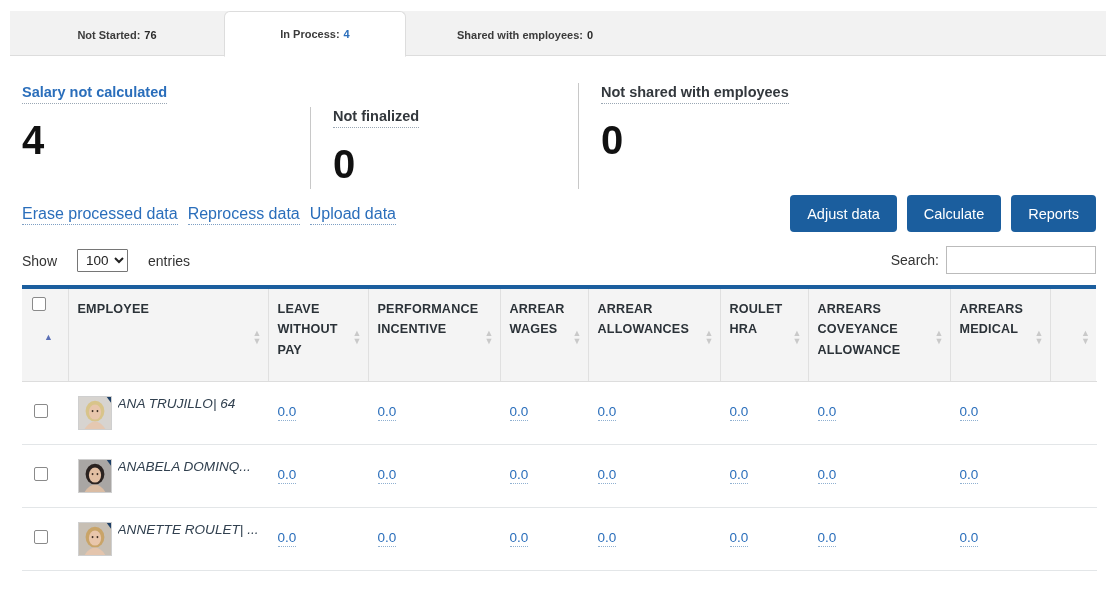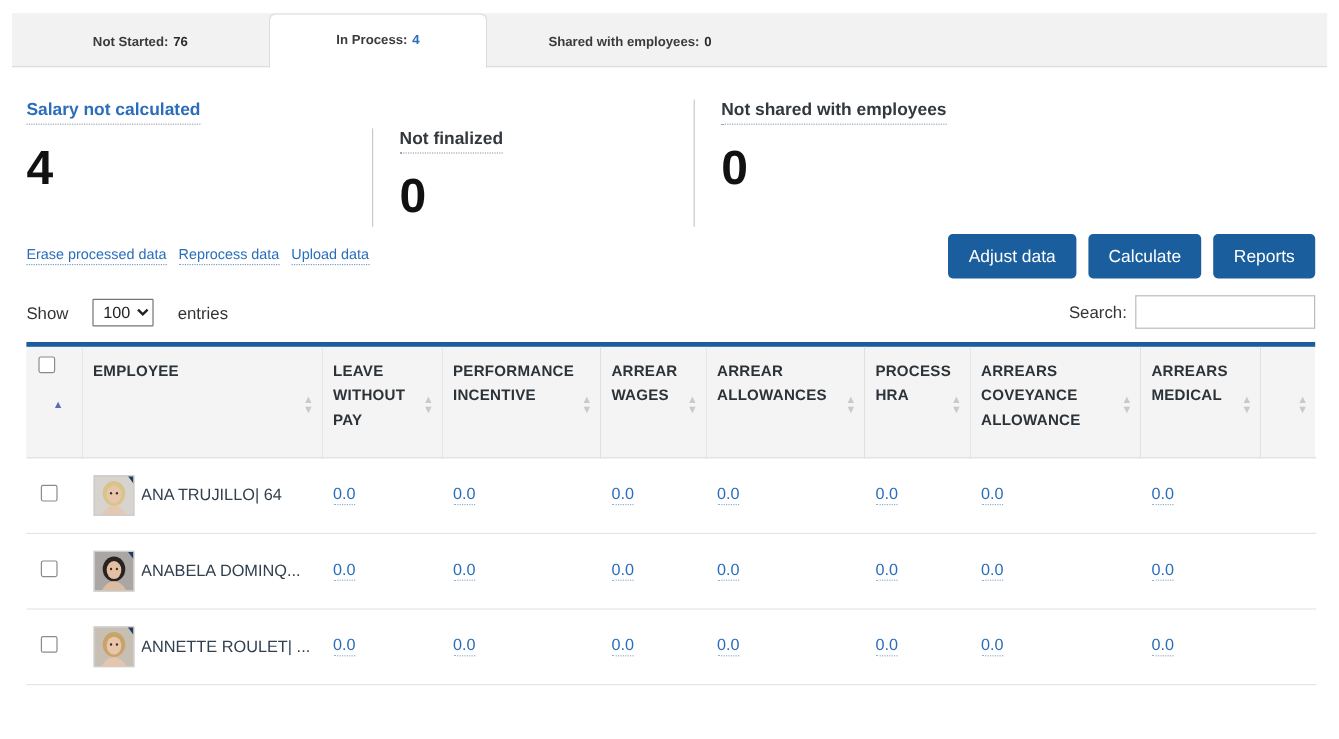--- a/index.html
+++ b/index.html
@@ -64,21 +64,21 @@
   .stat-label.dark { color: #33383d; }
   .stat-value { font-size: 40px; font-weight: 700; color: #111; margin-top: 16px; line-height: 1; }
   .stat.s1 { width: 288px; }
   .stat.s2 { width: 268px; margin-top: 24px; }
   .stat.s3 { width: 400px; }
 
   
   .toolbar { position: relative; height: 46px; margin-top: 6px; }
   .links { position: absolute; left: 22px; top: 10px; display: flex; gap: 10px; }
   .link {
-    font-size: 12px; color: #2a6ebb; cursor: pointer;
+    font-size: 16px; color: #2a6ebb; cursor: pointer;
     border-bottom: 1px dotted #7d9fc4; padding-bottom: 1px;
   }
   .btns { position: absolute; right: 20px; top: 0; display: flex; gap: 10px; }
   .btn {
     background: #1b5e9e; color: #fff; border: none; border-radius: 4px;
     font-size: 14.5px; font-family: "Liberation Sans", sans-serif;
     padding: 0 17px; height: 37px; cursor: pointer;
   }
 
   
@@ -117,21 +117,21 @@
     display: inline-block; border-radius: 2px; cursor: pointer;
   }
   .sort-asc { color: #5a6fb5; font-size: 9px; margin: 13px 0 0 12px; display:block; }
 
   tbody td {
     border-bottom: 1px solid #e3e6e8; border-right: 1px solid transparent;
     padding: 12px 9px; vertical-align: middle; height: 63px;
     font-size: 13.5px;
   }
   td.col-check { padding-left: 12px; }
-  .emp-cell { display: flex; align-items: center; gap: 6px; }
+  .emp-cell { display: flex; align-items: flex-start; gap: 6px; font-style: italic; }
   .avatar {
     width: 34px; height: 34px; border: 1px solid #cfcfcf; flex: 0 0 34px;
     position: relative; overflow: hidden; background: #cfc6bd;
   }
   .avatar .face {
     position: absolute; left: 0; top: 0; width: 100%; height: 100%;
   }
   .avatar .flag {
     position: absolute; right: -1px; top: -1px;
     width: 0; height: 0; border-left: 6px solid transparent;
@@ -256,21 +256,21 @@
               </span>
           </th>
           <th>
             <span>ARREAR ALLOWANCES</span>
             <span class="sort">
                 <i>▲</i>
                 <i>▼</i>
               </span>
           </th>
           <th>
-            <span>PROCESS HRA</span>
+            <span>ROULET HRA</span>
             <span class="sort">
                 <i>▲</i>
                 <i>▼</i>
               </span>
           </th>
           <th>
             <span>ARREARS COVEYANCE ALLOWANCE</span>
             <span class="sort">
                 <i>▲</i>
                 <i>▼</i>

